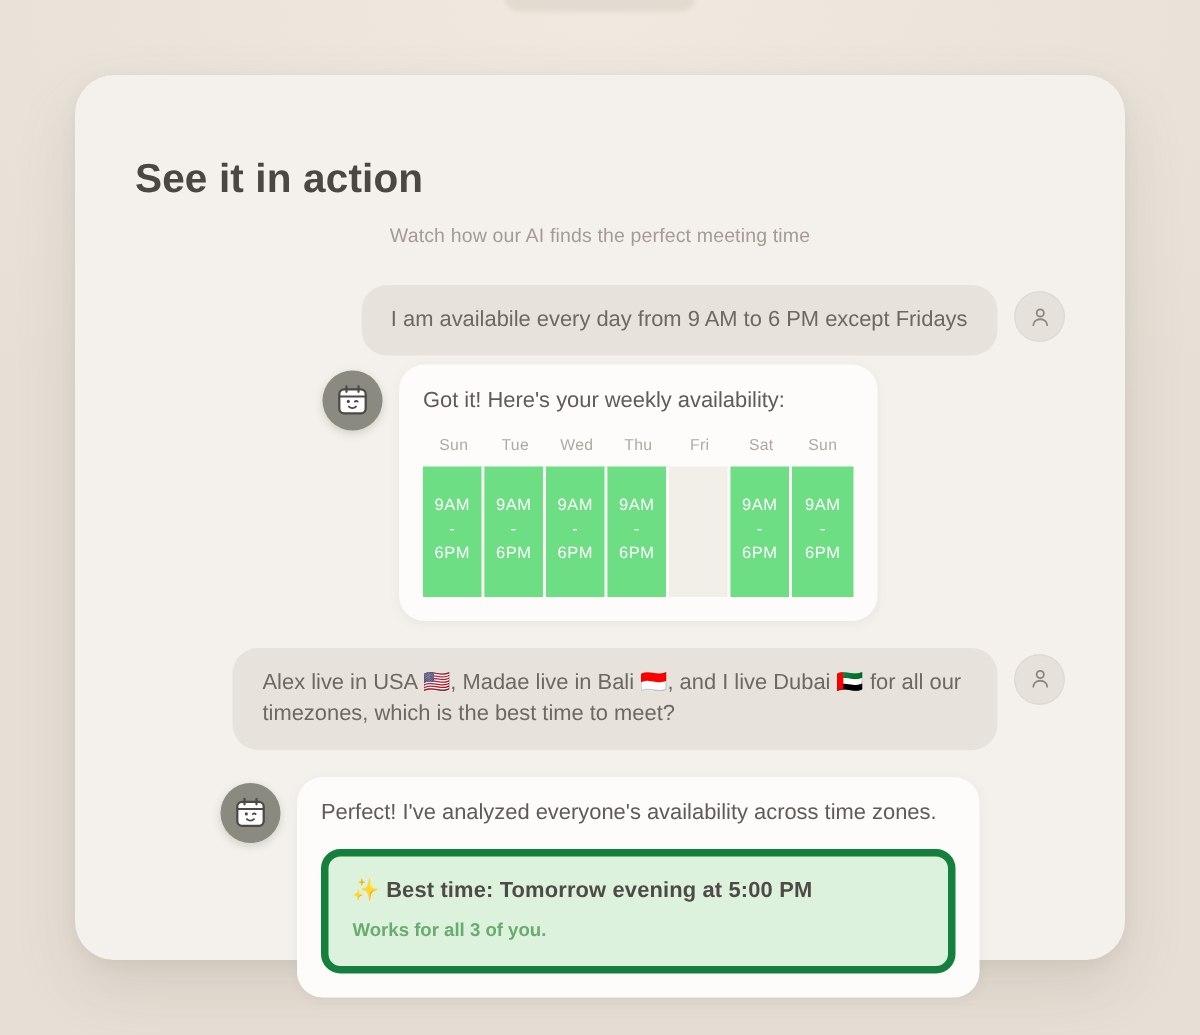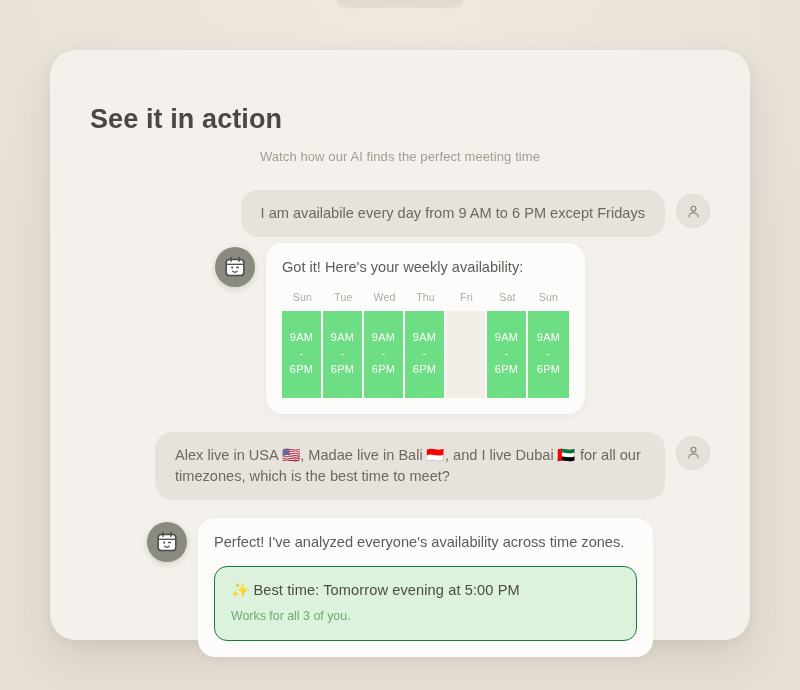--- a/index.html
+++ b/index.html
@@ -146,23 +146,24 @@
   }
   .slot.free {
     background: #f2efe9;
     color: transparent;
   }
 
   
   .result-card {
     margin-top: 13px;
     background: #ddf2dc;
-    border: 1px solid #15803d;
+    border: 5px solid #15803d;
     border-radius: 13px;
     padding: 13px 16px 14px 16px;
+    font-weight: bold;
   }
   .result-title {
     font-size: 14.6px;
     color: #4e4a45;
     letter-spacing: .1px;
   }
   .result-sub {
     font-size: 12.4px;
     color: #6aab70;
     margin-top: 7px;

